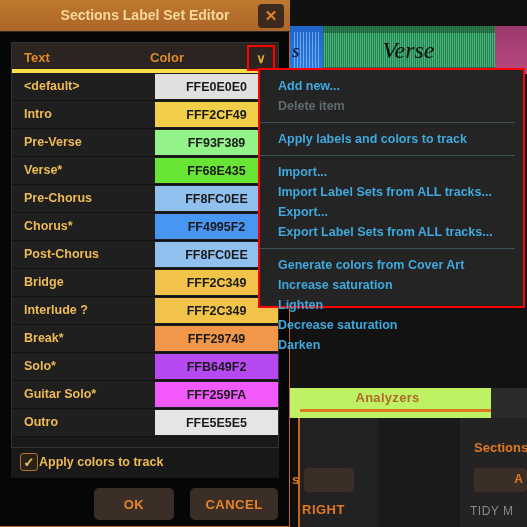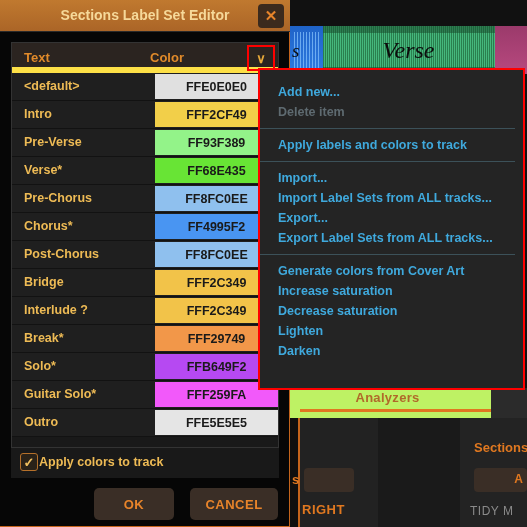--- a/index.html
+++ b/index.html
@@ -120,21 +120,21 @@
     display:flex; align-items:center; justify-content:center;
     color:#e8842a; font-size:15px; font-weight:bold; cursor:pointer;
   }
 
   .tablewrap {
     position:absolute; left:11px; top:42px; width:268px; height:406px;
     background:#191919; border:1px solid #333;
   }
   .headerrow {
     position:relative; height:30px; background:#2b2420;
-    border-bottom:6px solid #fde047;
+    border-bottom:4px solid #fde047;
   }
   .headerrow .th-text { position:absolute; left:12px; top:7px; font-size:13px; font-weight:bold; color:#e08a2a;}
   .headerrow .th-color { position:absolute; left:138px; top:7px; font-size:13px; font-weight:bold; color:#e08a2a;}
   .headerrow .chev {
     position:absolute; right:5px; top:4px; width:24px; height:22px;
     display:flex; align-items:center; justify-content:center;
     color:#e8a93a; font-size:13px; font-weight:bold; cursor:pointer;
     outline:2px solid #ff0000;
   }
 
@@ -174,23 +174,23 @@
     background:#3a2e26; border-radius:5px;
     display:flex; align-items:center; justify-content:center;
     font-size:13px; font-weight:bold; color:#e8842a; cursor:pointer;
     letter-spacing:.5px;
   }
   .btn-ok { left:94px; width:80px; }
   .btn-cancel { left:190px; width:88px;text-align:center; }
 
   
   #menu {
-    position:absolute; left:258px; top:68px; width:267px; height:322px;
+    position:absolute; left:258px; top:68px; width:267px; height:240px;
     background:#242424; border:2px solid #ff0000;
-    padding:12px 0;
+    padding:6px 0;
   }
   .mi {
     position:relative; height:20px; padding-left:18px;
     font-size:12.5px; font-weight:bold; color:#3fa9dd;
     display:flex; align-items:center; cursor:pointer; white-space:nowrap;
   }
   .mi.disabled { color:#5e6a70; cursor:default; }
   .msep { height:1px; margin:6px 8px 6px 0; background:#3c5159; }
 </style>
 </head>
@@ -321,16 +321,16 @@
     <div class="msep"></div>
     <div class="mi">Apply labels and colors to track</div>
     <div class="msep"></div>
     <div class="mi">Import...</div>
     <div class="mi">Import Label Sets from ALL tracks...</div>
     <div class="mi">Export...</div>
     <div class="mi">Export Label Sets from ALL tracks...</div>
     <div class="msep"></div>
     <div class="mi">Generate colors from Cover Art</div>
     <div class="mi">Increase saturation</div>
+    <div class="mi">Lighten</div>
     <div class="mi">Decrease saturation</div>
-    <div class="mi">Lighten</div>
     <div class="mi">Darken</div>
   </div>
 
 </body></html>

